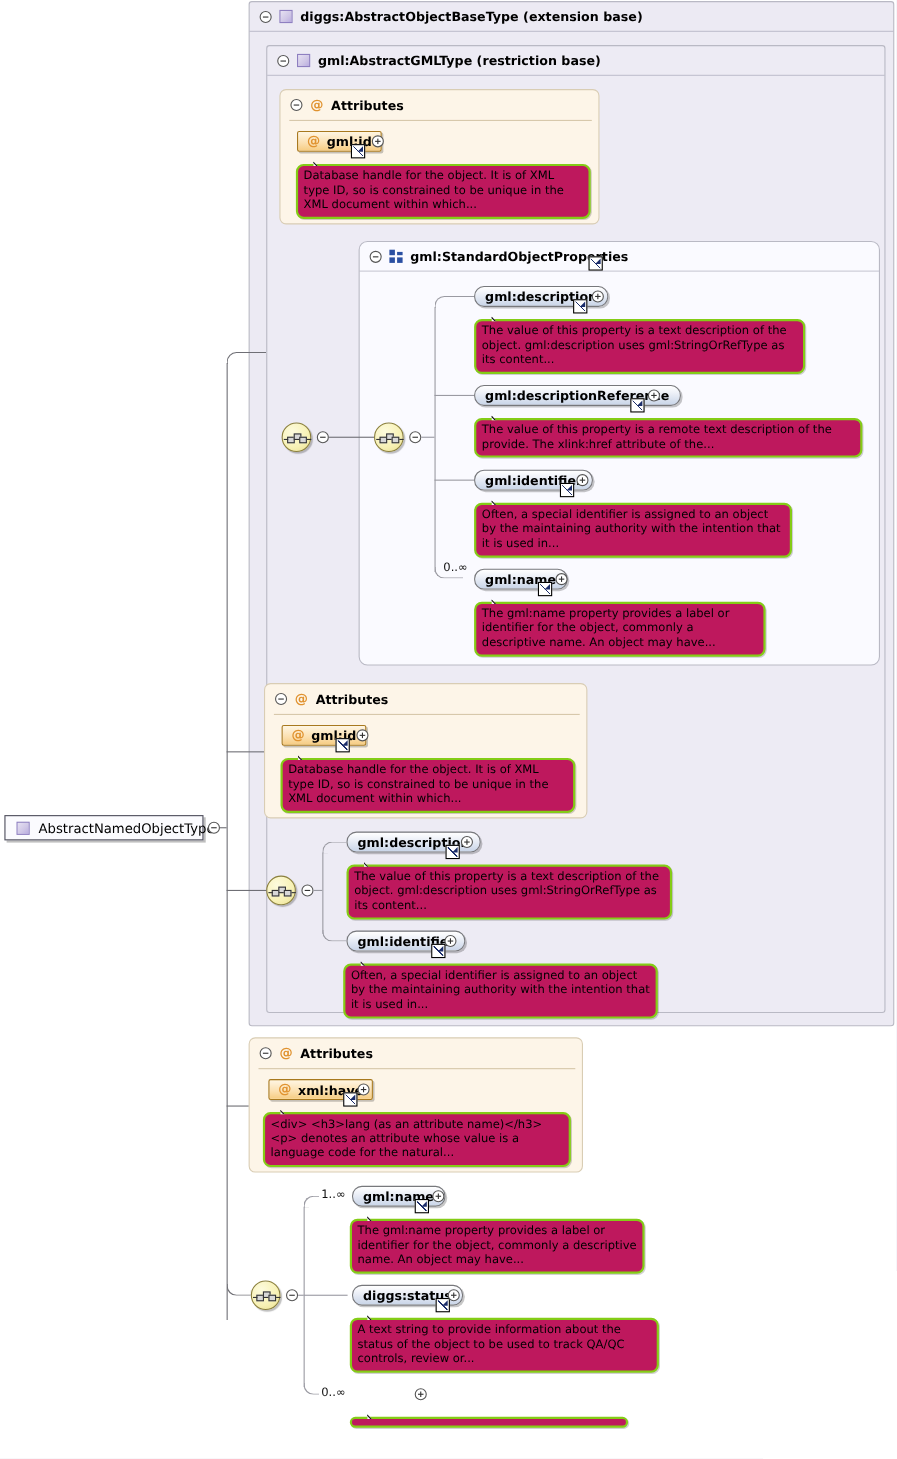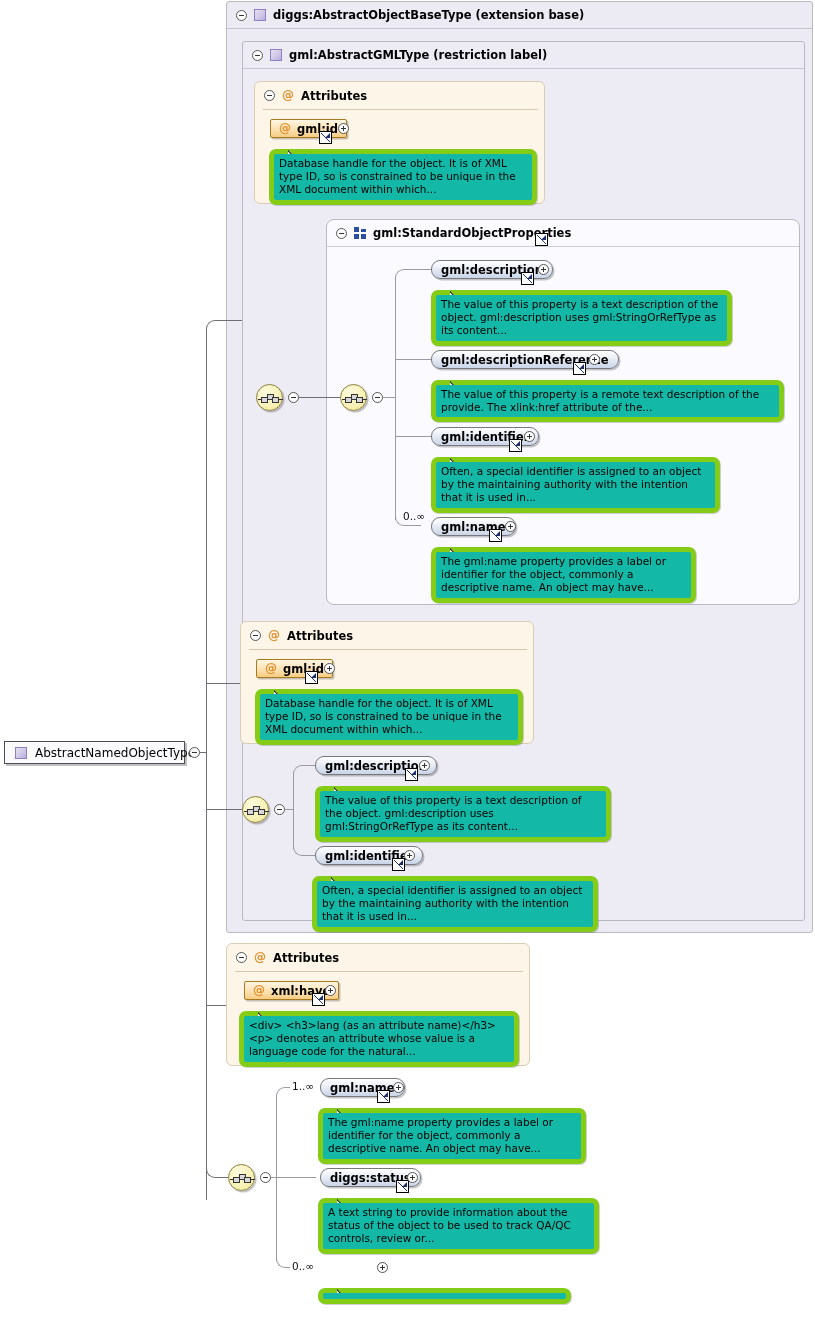--- a/index.html
+++ b/index.html
@@ -101,22 +101,22 @@
     position:relative;
   }
   .extref i{
     position:absolute;right:1px;top:1px;
     width:0;height:0;border-left:5px solid transparent;border-bottom:5px solid #1b2d6b;
   }
 
   
   .note{
     position:absolute;
-    background:#14b8a6;
-    border:5px solid #84cc16;
+    background:#be185d;
+    border:2px solid #84cc16;
     border-radius:7px;
     padding:3px 5px 3px 5px;
     font-size:10.5px; line-height:13.2px;
     color:#000;
     box-shadow:1px 1px 0 rgba(0,0,0,.18);
   }
   .note .tail{
     position:absolute; left:14px; top:-6px;
     width:12px;height:6px; overflow:hidden;
   }
@@ -182,21 +182,21 @@
     <span class="toggle"></span>
     <span class="sq-icon"></span>
     <span class="ttl">diggs:AbstractObjectBaseType (extension base)</span>
   </div>
 </div>
 
 <div class="panel panel-purple2" style="left:242px;top:41px;width:563px;height:880px;">
   <div class="panel-hd">
     <span class="toggle"></span>
     <span class="sq-icon"></span>
-    <span class="ttl">gml:AbstractGMLType (restriction label)</span>
+    <span class="ttl">gml:AbstractGMLType (restriction base)</span>
   </div>
 </div>
 
 <div class="panel panel-attr" style="left:254px;top:81px;width:291px;height:123px;">
   <div class="panel-hd noline">
     <span class="toggle"></span>
     <span class="at-glyph">@</span>
     <span class="ttl">Attributes</span>
   </div>
   <div class="abs" style="left:8px;top:27px;width:275px;height:1px;background:rgba(190,170,130,.6);"></div>

